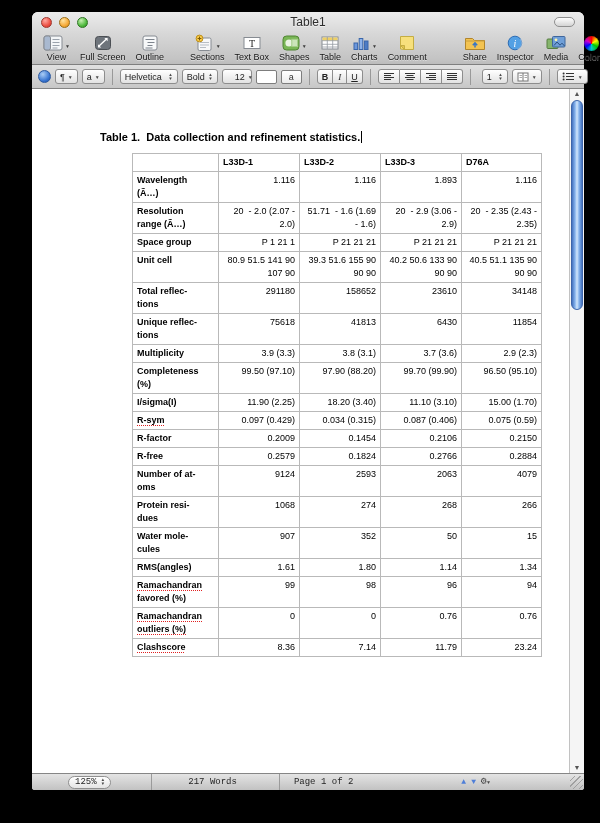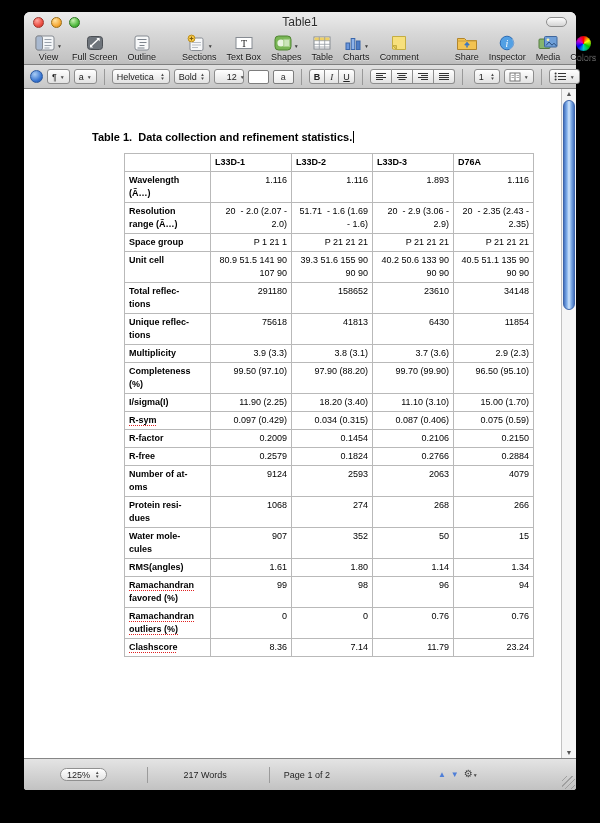--- a/index.html
+++ b/index.html
@@ -1,19 +1,19 @@
 <!DOCTYPE html>
 <html style="--sq-color: #e02020; --thumb-edge: #4472bf;"><head>
 <meta charset="utf-8">
 <style>
   * { margin:0; padding:0; box-sizing:border-box; }
   html,body { width:600px; height:823px; background:#000; overflow:hidden;
               font-family:"Liberation Sans", sans-serif; }
 
-  .window { position:absolute; left:24px; top:12px; width:552px; height:778px;
+  .window { position:absolute; left:32px; top:12px; width:552px; height:778px;
             display:flex; flex-direction:column; background:#fff;
             border-radius:6px 6px 3px 3px;
             box-shadow:0 0 0 1px rgba(0,0,0,.65), 0 10px 26px rgba(0,0,0,.55); }
 
   
   .chrome-top { background:linear-gradient(#ececec,#d8d8d8 40%,#c3c3c3 92%,#bcbcbc);
                 border-radius:6px 6px 0 0; border-bottom:1px solid #7f7f7f; }
   .titlebar { height:20px; position:relative; display:flex; align-items:center; justify-content:center; }
   .traffic { position:absolute; left:9px; top:5px; display:flex; gap:7px; }
   .light { width:11px; height:11px; border-radius:50%; }
@@ -85,23 +85,23 @@
   
   .scrollbar { position:absolute; right:0; top:0; bottom:0; width:15px;
                background:#f5f5f5; border-left:1px solid #c2c2c2; }
   .sb-arrow { position:absolute; left:0; right:0; text-align:center; font-size:7px; color:#555; line-height:9px; }
   .sb-up { top:0; } .sb-down { bottom:1px; }
   .sb-thumb { position:absolute; left:1px; top:11px; width:12px; height:210px; border-radius:6px;
               border:1px solid #3d65aa;
               background:linear-gradient(90deg, var(--thumb-edge,#4472bf), #85b2ec 30%, #d2e6fb 50%, #85b2ec 70%, var(--thumb-edge,#4472bf)); }
 
   
-  .statusbar { height:32px; background:linear-gradient(#e4e4e4,#c2c2c2); border-top:1px solid #868686;
+  .statusbar { height:17px; background:linear-gradient(#e4e4e4,#c2c2c2); border-top:1px solid #868686;
                display:flex; align-items:center; font-size:9px; color:#1f1f1f; position:relative;
-               border-radius:0 0 3px 3px; }
+               border-radius:0 0 3px 3px;font-family:Liberation Mono, monospace; }
   .zoombox { margin-left:36px; height:13px; border:1px solid #909090; border-radius:7px;
              background:linear-gradient(#fff,#e4e4e4); display:flex; align-items:center;
              padding:0 6px; gap:5px; }
   .sb-sep { width:1px; height:16px; background:#9b9b9b; }
   .sep1 { margin-left:40px; } .sep2 { margin-left:42px; }
   .words { margin-left:36px; }
   .pageind { margin-left:14px; }
   .nav { margin-left:108px; display:flex; align-items:center; gap:5px; }
   .tri { font-size:8px; color:#4f7fd8; line-height:8px; }
   .gear { font-size:10px; color:#3f3f3f; line-height:10px; }

